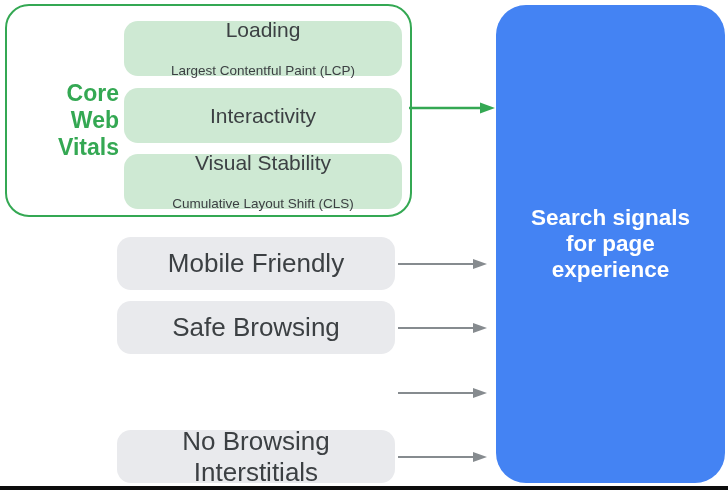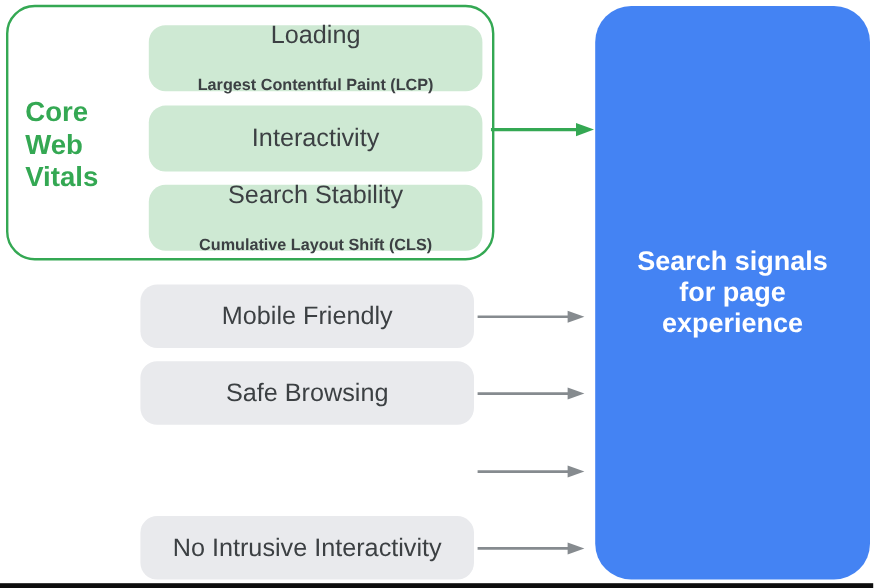--- a/index.html
+++ b/index.html
@@ -17,33 +17,33 @@
     position:relative;width:728px;height:490px;background:#ffffff;
     font-family:"Liberation Sans",sans-serif;overflow:hidden;
   }
   
   .cwv-group{
     position:absolute;left:5px;top:4px;width:403px;height:209px;
     border:2.5px solid var(--green-accent);border-radius:24px;background:#ffffff;
     box-sizing:content-box;
   }
   .cwv-label{
-    position:absolute;left:14px;top:74px;width:98px;text-align:left;
+    position:absolute;left:14px;top:74px;width:98px;text-align:right;
     color:var(--green-accent);font-size:23px;font-weight:700;line-height:27px;
   }
   .pill{
     position:absolute;left:117px;width:278px;border-radius:14px;
     display:flex;flex-direction:column;align-items:center;justify-content:center;
     text-align:center;
   }
   .pill.green{background:var(--green-fill);height:55px;gap:20px;}
   .pill.gray{background:var(--gray-fill);height:53px;}
   .pill .title{color:var(--text-dark);font-size:21px;font-weight:500;line-height:24px;}
-  .pill .subtitle{color:var(--text-dark);font-size:13.5px;font-weight:700;line-height:16px;margin-top:1px;}
-  .gpill-label{color:var(--text-dark);font-size:21px;font-weight:400;}
+  .pill .subtitle{color:var(--text-dark);font-size:13.5px;font-weight:400;line-height:16px;margin-top:1px;}
+  .gpill-label{color:var(--text-dark);font-size:26px;font-weight:400;}
   .vp1{top:15px;} .vp2{top:82px;} .vp3{top:148px;}
   .sp1{top:237px;} .sp2{top:301px;} .sp3{top:366px;} .sp4{top:430px;}
   .arrow{position:absolute;display:block;}
   .green-arrow{left:409px;top:98px;}
   .ga1{left:397px;top:254px;}
   .ga2{left:397px;top:318px;}
   .ga3{left:397px;top:383px;}
   .ga4{left:397px;top:447px;}
   
   .result-box{
@@ -71,38 +71,38 @@
     </div>
 
     <div class="pill green vp1">
       <div class="title">Loading</div>
       <div class="subtitle">Largest Contentful Paint (LCP)</div>
     </div>
     <div class="pill green vp2">
       <div class="title">Interactivity</div>
     </div>
     <div class="pill green vp3">
-      <div class="title">Search Stability</div>
+      <div class="title">Visual Stability</div>
       <div class="subtitle">Cumulative Layout Shift (CLS)</div>
     </div>
   </div>
 
   <svg class="arrow green-arrow" width="88" height="20" viewBox="0 0 88 20">
     <line x1="0" y1="10" x2="72" y2="10" stroke="#34a853" stroke-width="2.6"></line>
     <polygon points="71,4.5 86,10 71,15.5" fill="#34a853"></polygon>
   </svg>
 
   <div class="pill gray sp1">
     <div class="gpill-label">Mobile Friendly</div>
   </div>
   <div class="pill gray sp2">
     <div class="gpill-label">Safe Browsing</div>
   </div>
   <div class="pill gray sp4">
-    <div class="gpill-label">No Intrusive Interactivity</div>
+    <div class="gpill-label">No Browsing Interstitials</div>
   </div>
 
   <svg class="arrow ga1" width="92" height="20" viewBox="0 0 92 20">
     <line x1="1" y1="10" x2="77" y2="10" stroke="#868b8f" stroke-width="2.2"></line>
     <polygon points="76,5 90,10 76,15" fill="#868b8f"></polygon>
   </svg>
   <svg class="arrow ga2" width="92" height="20" viewBox="0 0 92 20">
     <line x1="1" y1="10" x2="77" y2="10" stroke="#868b8f" stroke-width="2.2"></line>
     <polygon points="76,5 90,10 76,15" fill="#868b8f"></polygon>
   </svg>

